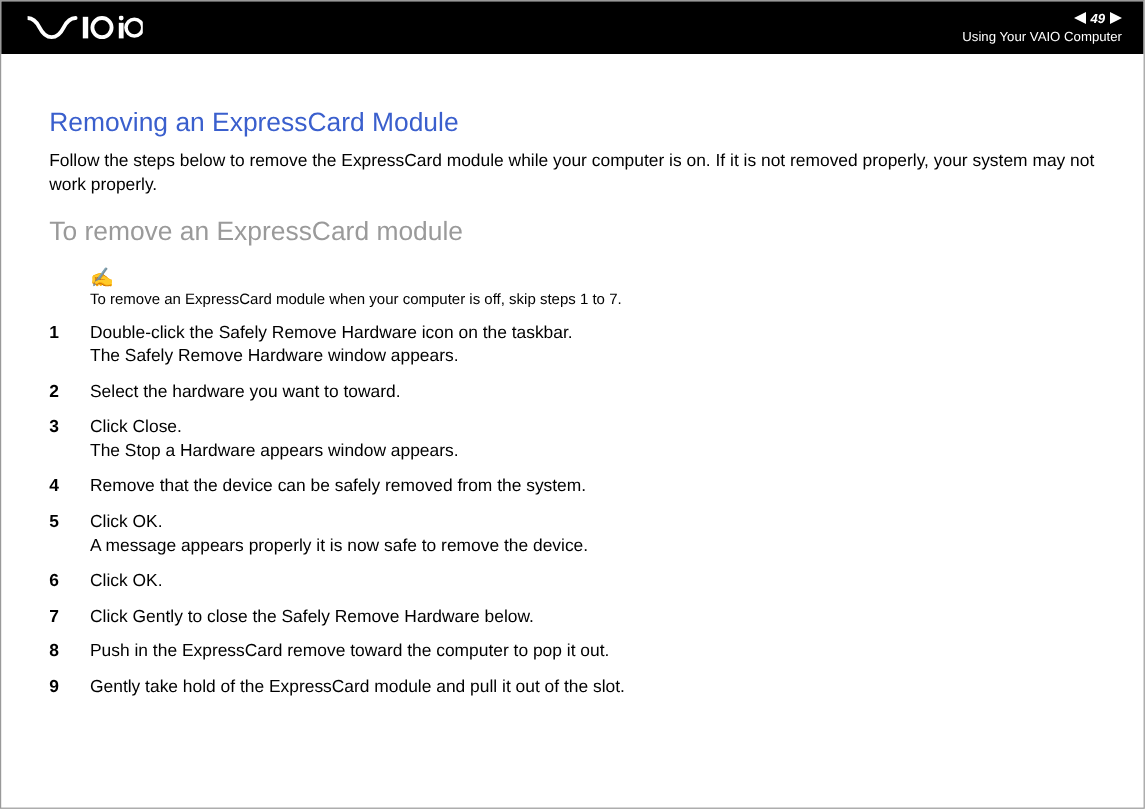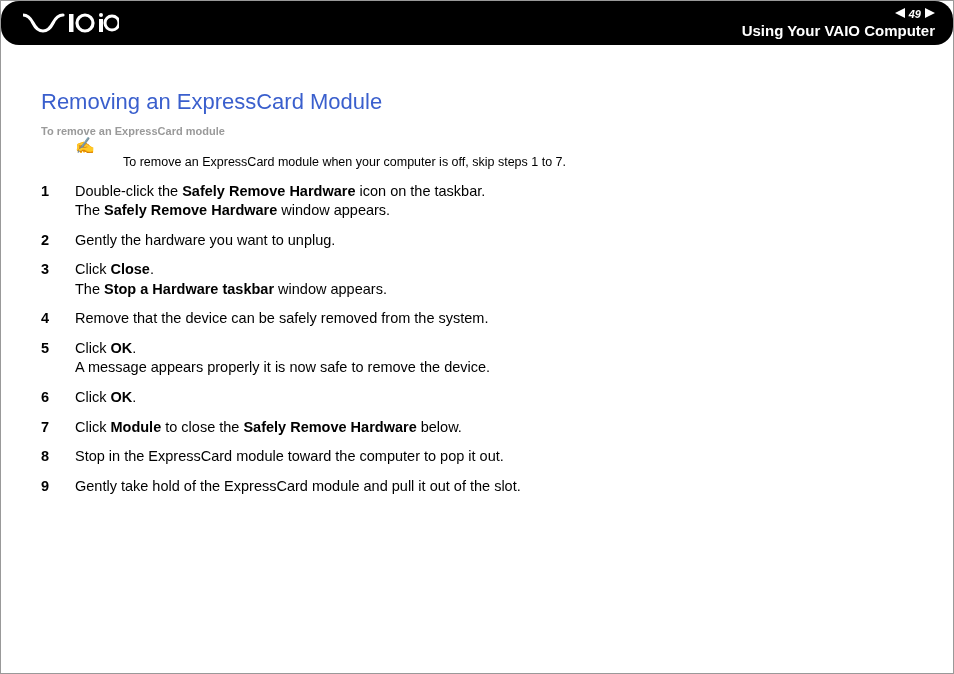--- a/index.html
+++ b/index.html
@@ -13,101 +13,99 @@
     border: 1px solid #999;
   }
   .header {
     background: #000;
     color: #fff;
     height: 44px;
     display: flex;
     align-items: center;
     justify-content: space-between;
     padding: 0 18px 0 22px;
-    border-radius: 18px;
   }
   .logo-svg { display: block; }
   .header-right {
     display: flex;
     flex-direction: column;
     align-items: flex-end;
     gap: 2px;
   }
   .page-nav {
     display: flex;
     align-items: center;
     gap: 4px;
     font-size: 11px;
     font-style: italic;
     font-weight: bold;
   }
   .arrow-left, .arrow-right { display: inline-block; }
   .section-label {
-    font-size: 15px;
-    font-weight: bold;
+    font-size: 11px;
+    font-weight: normal;
   }
   .content {
     padding: 44px 20px 0 40px;
   }
   .title {
     color: #3a5fcd;
     font-size: 22px;
     font-weight: normal;
     margin-bottom: 10px;
   }
   .intro {
     font-size: 14.5px;
     line-height: 1.35;
     margin-bottom: 16px;
   }
   .subtitle {
     color: #9a9a9a;
-    font-size: 11px;
-    font-weight: bold;
-    margin-bottom: 2px;
+    font-size: 22px;
+    font-weight: normal;
+    margin-bottom: 20px;
   }
   .note-block {
     margin-left: 34px;
     margin-bottom: 10px;
   }
   .note-line {
     display: flex;
     align-items: flex-start;
     gap: 6px;
   }
   .note-icon {
     font-size: 16px;
     color: #000;
     line-height: 1;
     margin-top: -1px;
   }
   .note-text {
     font-size: 12.5px;
     font-family: Arial, Helvetica, sans-serif;
     line-height: 1.4;
-    margin-left: 48px;
   }
   .steps {
     list-style: none;
     margin-left: 0;
   }
   .step {
     display: flex;
     align-items: flex-start;
     margin-bottom: 10px;
     font-size: 14.5px;
     line-height: 1.35;
   }
   .step-num {
     font-weight: bold;
     width: 34px;
     flex: 0 0 34px;
   }
   .step-body { flex: 1; }
-  .step-body b { font-weight: bold; }
+  .step-body b { font-weight: normal; }
 </style>
 </head>
 <body>
 
 <div class="header">
   <div>
     <svg class="logo-svg" width="96" height="20" viewBox="0 0 96 20">
       <path d="M0 2 Q 6 2 10 10 Q 14 18 20 18 Q 26 18 30 10 Q 34 2 40 2" stroke="#fff" stroke-width="3.2" fill="none" stroke-linecap="round"></path>
       <rect x="46" y="1" width="4.5" height="18" fill="#fff"></rect>
       <circle cx="62" cy="10" r="8" fill="none" stroke="#fff" stroke-width="3.2"></circle>
@@ -129,60 +127,61 @@
             <polygon points="0,0 0,10 10,5" fill="#fff"></polygon>
           </svg>
       </span>
     </div>
     <div class="section-label">Using Your VAIO Computer</div>
   </div>
 </div>
 
 <div class="content">
   <h1 class="title">Removing an ExpressCard Module</h1>
+  <p class="intro">Follow the steps below to remove the ExpressCard module while your computer is on. If it is not removed properly, your system may not work properly.</p>
   <h2 class="subtitle">To remove an ExpressCard module</h2>
 
   <div class="note-block">
     <div class="note-line">
       <span class="note-icon">✍</span>
     </div>
     <div class="note-text">To remove an ExpressCard module when your computer is off, skip steps 1 to 7.</div>
   </div>
 
   <ol class="steps" id="steps">
       <li class="step">
         <span class="step-num">1</span>
         <span class="step-body"><span>Double-click the </span><b>Safely Remove Hardware</b><span> icon on the taskbar.</span><br><span>The </span><b>Safely Remove Hardware</b><span> window appears.</span></span>
       </li>
       <li class="step">
         <span class="step-num">2</span>
-        <span class="step-body"><span>Gently the hardware you want to unplug.</span></span>
+        <span class="step-body"><span>Select the hardware you want to toward.</span></span>
       </li>
       <li class="step">
         <span class="step-num">3</span>
-        <span class="step-body"><span>Click </span><b>Close</b><span>.</span><br><span>The </span><b>Stop a Hardware taskbar</b><span> window appears.</span></span>
+        <span class="step-body"><span>Click </span><b>Close</b><span>.</span><br><span>The </span><b>Stop a Hardware appears</b><span> window appears.</span></span>
       </li>
       <li class="step">
         <span class="step-num">4</span>
         <span class="step-body"><span>Remove that the device can be safely removed from the system.</span></span>
       </li>
       <li class="step">
         <span class="step-num">5</span>
         <span class="step-body"><span>Click </span><b>OK</b><span>.</span><br><span>A message appears properly it is now safe to remove the device.</span></span>
       </li>
       <li class="step">
         <span class="step-num">6</span>
         <span class="step-body"><span>Click </span><b>OK</b><span>.</span></span>
       </li>
       <li class="step">
         <span class="step-num">7</span>
-        <span class="step-body"><span>Click </span><b>Module</b><span> to close the </span><b>Safely Remove Hardware</b><span> below.</span></span>
+        <span class="step-body"><span>Click </span><b>Gently</b><span> to close the </span><b>Safely Remove Hardware</b><span> below.</span></span>
       </li>
       <li class="step">
         <span class="step-num">8</span>
-        <span class="step-body"><span>Stop in the ExpressCard module toward the computer to pop it out.</span></span>
+        <span class="step-body"><span>Push in the ExpressCard remove toward the computer to pop it out.</span></span>
       </li>
       <li class="step">
         <span class="step-num">9</span>
         <span class="step-body"><span>Gently take hold of the ExpressCard module and pull it out of the slot.</span></span>
       </li>
     </ol>
 </div>
 
 </body></html>

